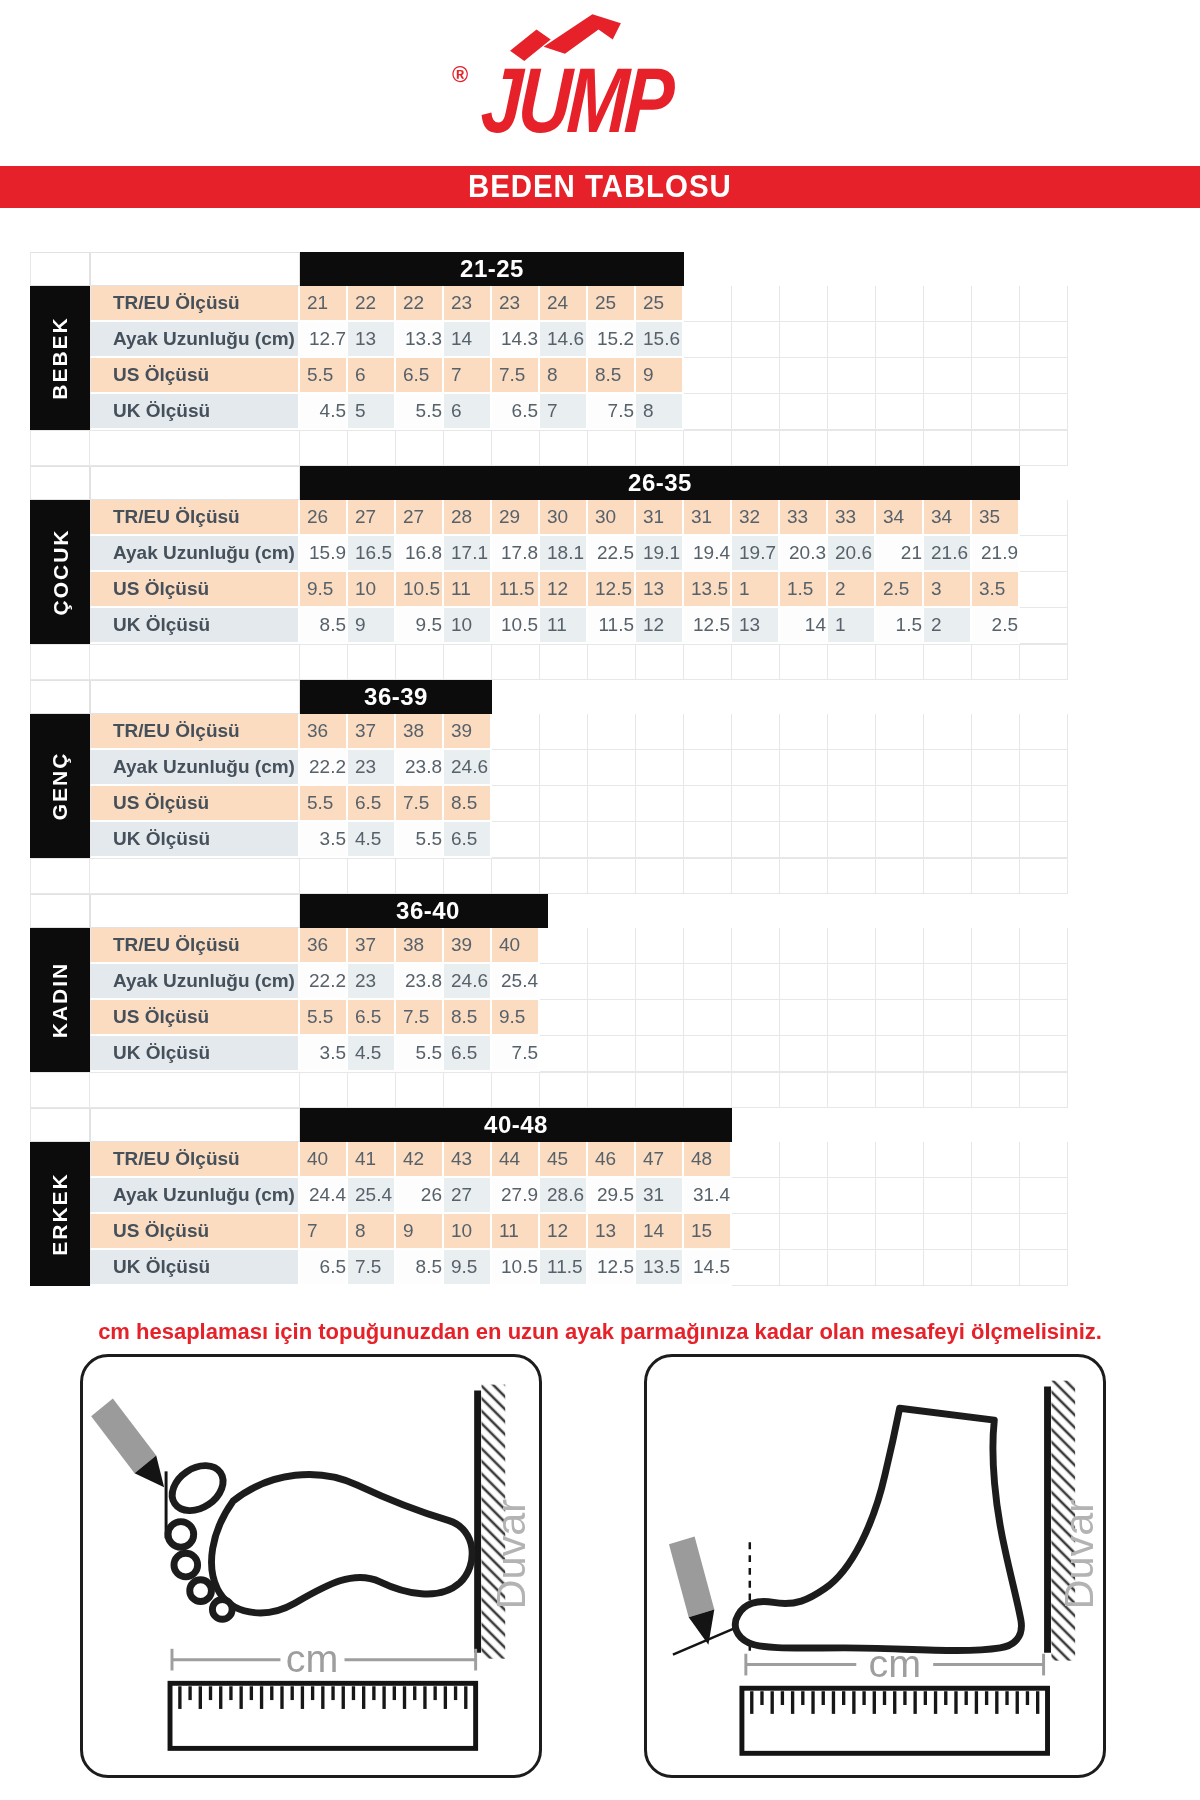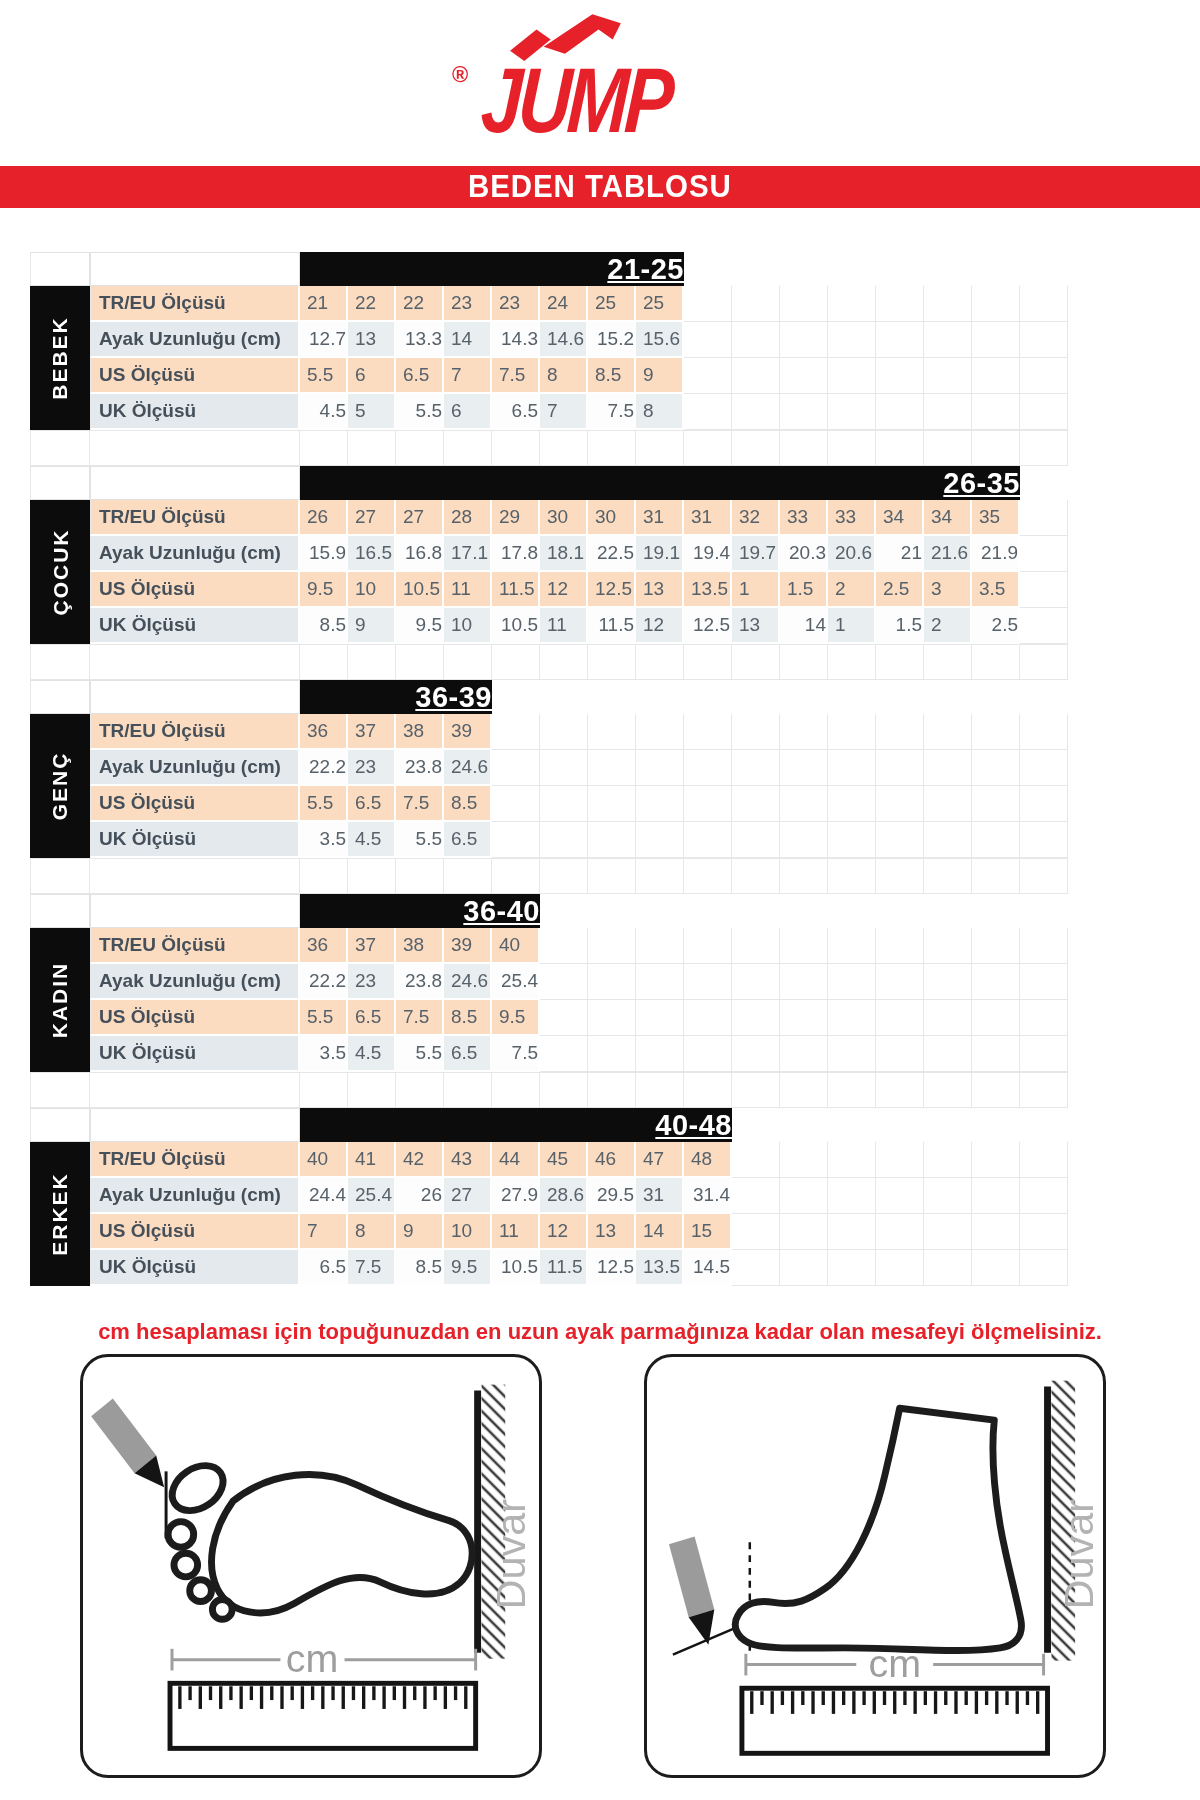--- a/index.html
+++ b/index.html
@@ -25,26 +25,26 @@
   .trow{display:flex;}
   .cell{box-sizing:border-box;flex:0 0 auto;}
   .c0{width:60px;}
   .c1{width:210px;}
   .cd{width:48px;}
   .gap-row .cell{height:36px;background:#ffffff;border-right:1px solid #e7e7e7;border-top:1px solid #e7e7e7;border-bottom:1px solid #e7e7e7;}
   .trow .cell:first-child{border-left:1px solid #e7e7e7;}
   .header-row{height:34px;}
   .header-row .cell{height:34px;}
   .hblank{background:#ffffff;border:1px solid #e2e2e2;}
-  .range-bar{height:34px;background:var(--black);color:#fff;display:flex;align-items:center;justify-content:flex-end;
-             font-weight:bold;font-size:29px;letter-spacing:0.5px;flex:0 0 auto;text-decoration:underline;}
+  .range-bar{height:34px;background:var(--black);color:#fff;display:flex;align-items:center;justify-content:center;
+             font-weight:bold;font-size:24px;letter-spacing:0.5px;flex:0 0 auto;}
   .data-row{height:36px;}
   .data-row .cell{height:36px;display:flex;align-items:center;overflow:hidden;}
   .data-row .empty{background:#fff;border-right:1px solid #e7e7e7;border-bottom:1px solid #e7e7e7;border-top:none;}
-  .rlabel{font-weight:bold;color:var(--labeltext);padding-left:8px;font-size:19px;white-space:nowrap;}
+  .rlabel{font-weight:bold;color:var(--labeltext);padding-left:22px;font-size:19px;white-space:nowrap;}
   .val{color:var(--text);font-size:19px;padding-left:7px;}
   .peach .rlabel,.peach .val{background:var(--peach);}
   .light .rlabel{background:var(--grayhdr);}
   .light .lt{background:#fdfdfd;justify-content:flex-end;}
   .light .alt{background:var(--grayalt);}
   .peach .rlabel,.peach .val,.light .rlabel,.light .lt,.light .alt{
       border-right:2px solid #ffffff;border-bottom:2px solid #ffffff;}
   .tbody{display:flex;}
   .vlabel{width:60px;height:144px;background:var(--black);display:flex;align-items:center;justify-content:center;flex:0 0 auto;}
   .vlabel span{transform:rotate(-90deg);color:#ffffff;font-weight:bold;font-size:21px;letter-spacing:2px;white-space:nowrap;}
@@ -675,21 +675,21 @@
           <div class="cell cd"></div>
           <div class="cell cd"></div>
           <div class="cell cd"></div>
           <div class="cell cd"></div>
           <div class="cell cd"></div>
           <div class="cell cd"></div>
         </div>
         <div class="trow header-row">
           <div class="cell c0 hblank"></div>
           <div class="cell c1 hblank"></div>
-          <div class="range-bar" style="width: 240px;">
+          <div class="range-bar" style="width: 240px; padding-left: 8px;">
             <span>36-40</span>
           </div>
           <div class="cell cd empty"></div>
           <div class="cell cd empty"></div>
           <div class="cell cd empty"></div>
           <div class="cell cd empty"></div>
           <div class="cell cd empty"></div>
           <div class="cell cd empty"></div>
           <div class="cell cd empty"></div>
           <div class="cell cd empty"></div>

